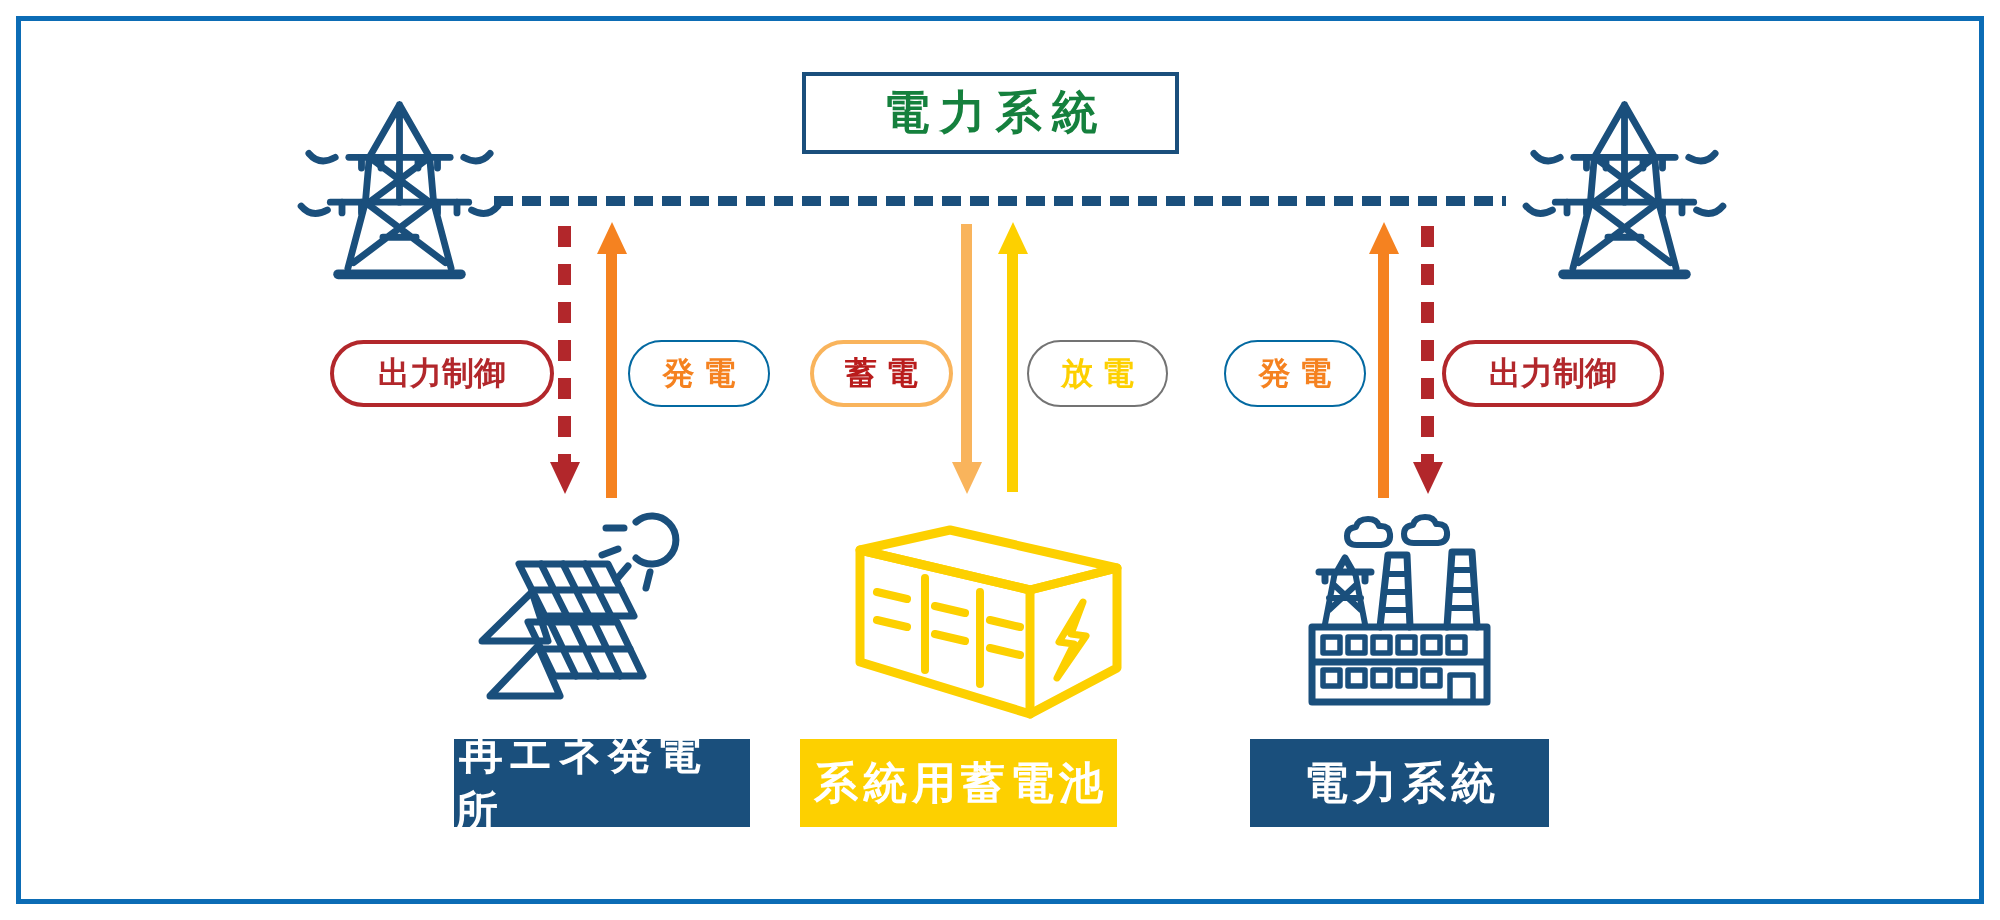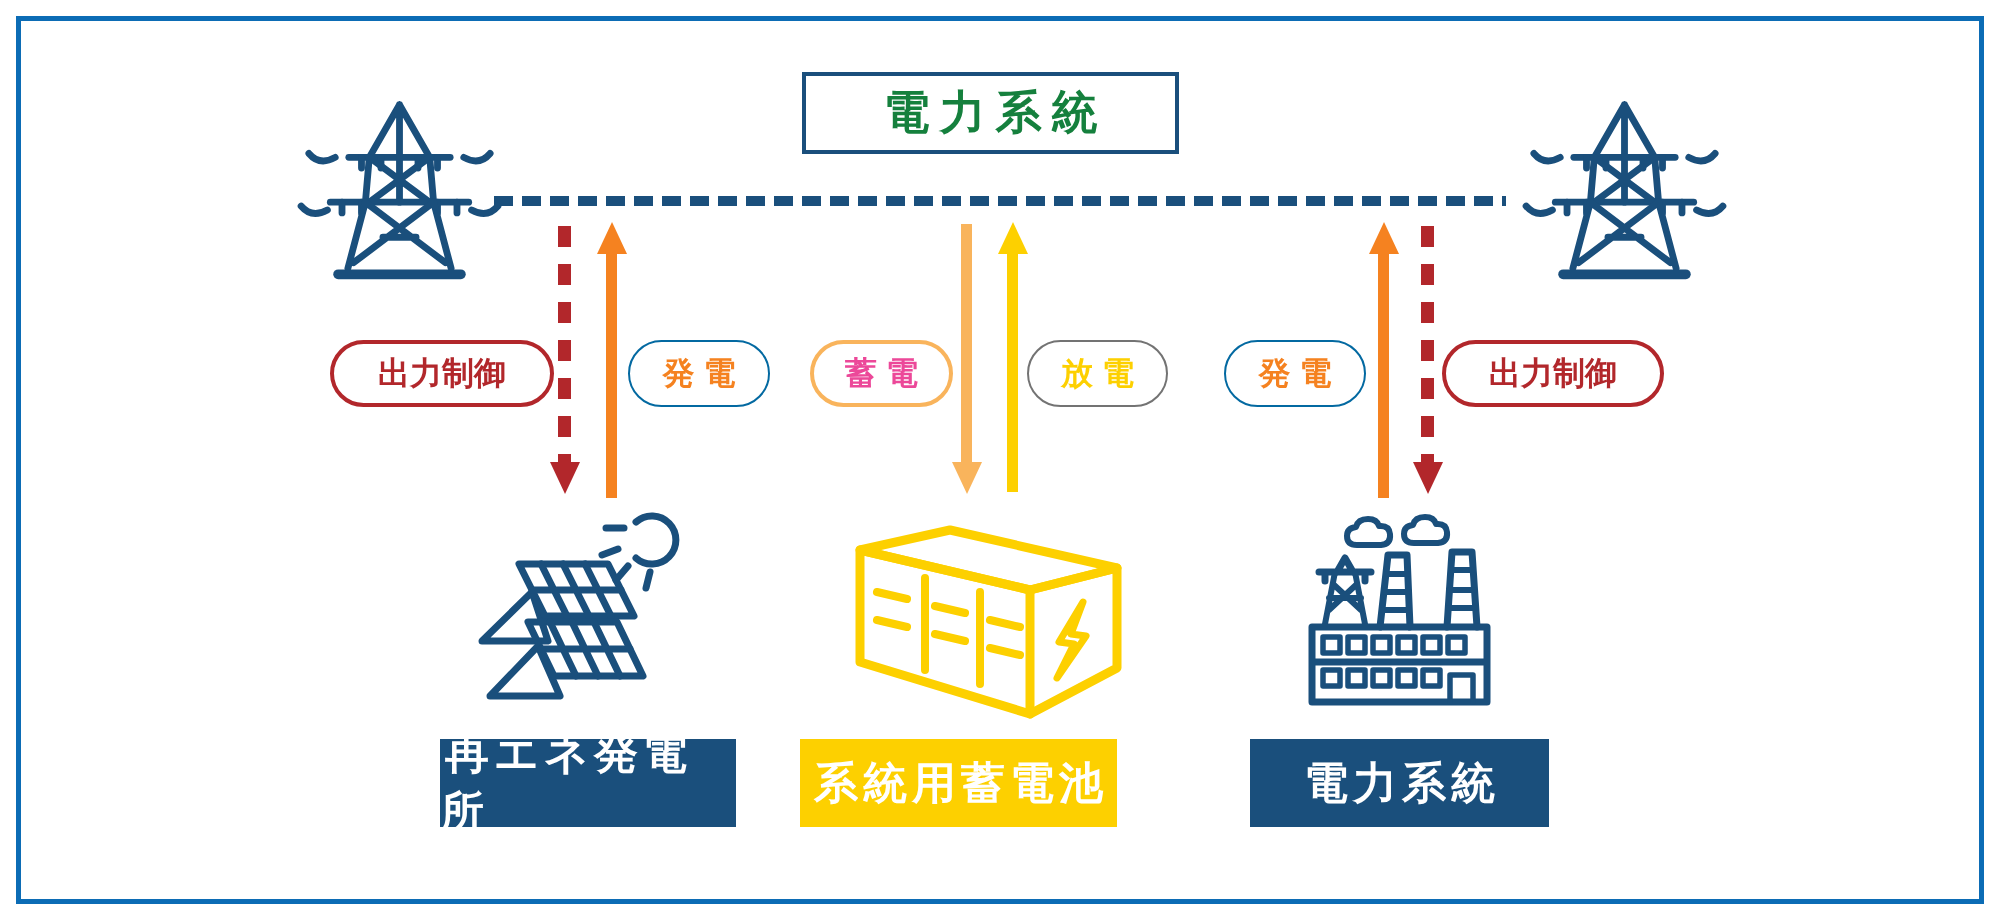--- a/index.html
+++ b/index.html
@@ -26,21 +26,21 @@
   
   .icon{position:absolute;}
   
   .pill{
     position:absolute;top:340px;height:67px;background:#ffffff;border-radius:40px;
     box-sizing:border-box;display:flex;align-items:center;justify-content:center;
     font-weight:bold;font-size:32px;white-space:pre;
   }
   .pill.red{border:4px solid #B2272B;color:#B2272B;}
   .pill.orange{border:2px solid #0369a1;color:#F58220;}
-  .pill.lorange{border:4px solid #F9B45C;color:#ec4899;}
+  .pill.lorange{border:4px solid #F9B45C;color:#b91c1c;}
   .pill.yellow{border:2px solid #737373;color:#FDD000;}
   
   .shaft{position:absolute;width:11px;}
   .shaft.orange{background:#F58220;}
   .shaft.lorange{background:#F9B45C;}
   .shaft.yellow{background:#FDD000;}
   .dash-shaft{
     position:absolute;width:13px;
     background:repeating-linear-gradient(180deg,#B2272B 0 21px,transparent 21px 38px);
   }
@@ -191,21 +191,21 @@
   <svg class="icon" style="left:470px;top:500px;width:220px;height:215px">
       <use href="#solar"></use>
     </svg>
   <svg class="icon" style="left:855px;top:518px;width:270px;height:205px">
       <use href="#battery"></use>
     </svg>
   <svg class="icon" style="left:1303px;top:512px;width:195px;height:200px">
       <use href="#factory"></use>
     </svg>
 
-  <div class="fac-label navy" style="left:440px;width:296px">
+  <div class="fac-label navy" style="left:454px;width:296px">
     <span>再エネ発電所</span>
   </div>
   <div class="fac-label yellow" style="left:800px;width:317px">
     <span>系統用蓄電池</span>
   </div>
   <div class="fac-label navy" style="left:1250px;width:299px">
     <span>電力系統</span>
   </div>
 </div>
 

